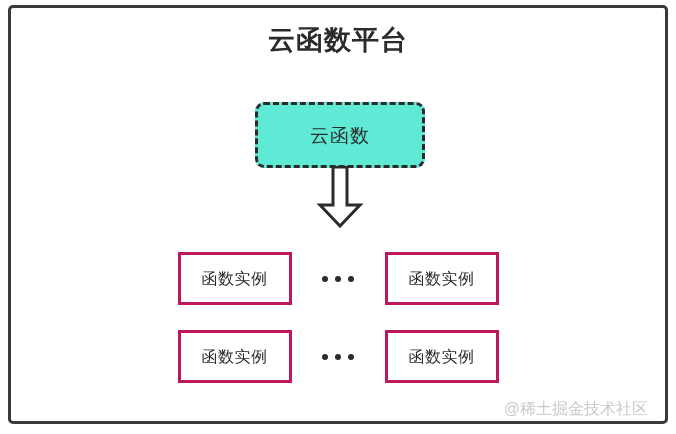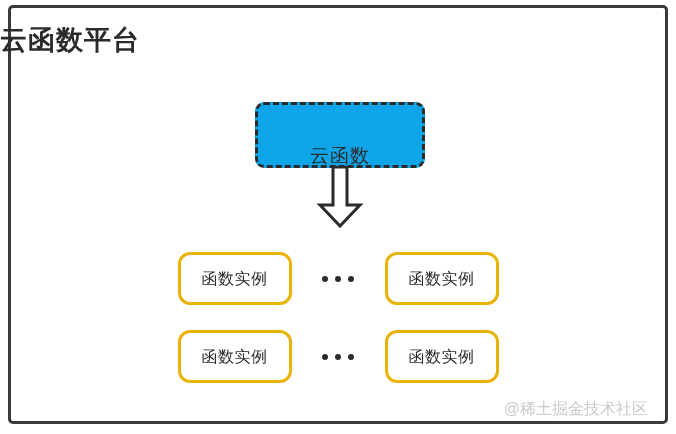--- a/index.html
+++ b/index.html
@@ -33,41 +33,42 @@
     border-radius: 5px;
     background: #ffffff;
   }
 
   
   .platform-title {
     position: absolute;
     left: 0;
     top: 27px;
     width: 676px;
+    text-align: center;
     font-size: 27px;
     font-weight: bold;
     color: #2b2b2b;
     letter-spacing: 1px;
     line-height: 1;
     white-space: nowrap;
   }
 
   
   .cloud-function-box {
     position: absolute;
     left: 255px;
     top: 102px;
     width: 170px;
     height: 66px;
     box-sizing: border-box;
     border: 3px dashed #2b2b2b;
     border-radius: 9px;
-    background: #0ea5e9;
+    background: #5eead4;
     display: flex;
-    align-items: flex-end;
+    align-items: center;
     justify-content: center;
   }
   .cloud-function-label {
     font-size: 19px;
     color: #2b2b2b;
     line-height: 1;
     letter-spacing: 1px;
     white-space: nowrap;
   }
 
@@ -90,22 +91,22 @@
     align-items: center;
     justify-content: center;
   }
   .instance-row-1 { top: 252px; }
   .instance-row-2 { top: 330px; }
 
   .instance-box {
     width: 114px;
     height: 53px;
     box-sizing: border-box;
-    border: 3px solid #eab308;
-    border-radius: 12px;
+    border: 3px solid #be185d;
+    border-radius: 0;
     background: #ffffff;
     display: flex;
     align-items: center;
     justify-content: center;
   }
   .instance-label {
     font-size: 16px;
     color: #2b2b2b;
     line-height: 1;
     letter-spacing: 0.5px;

